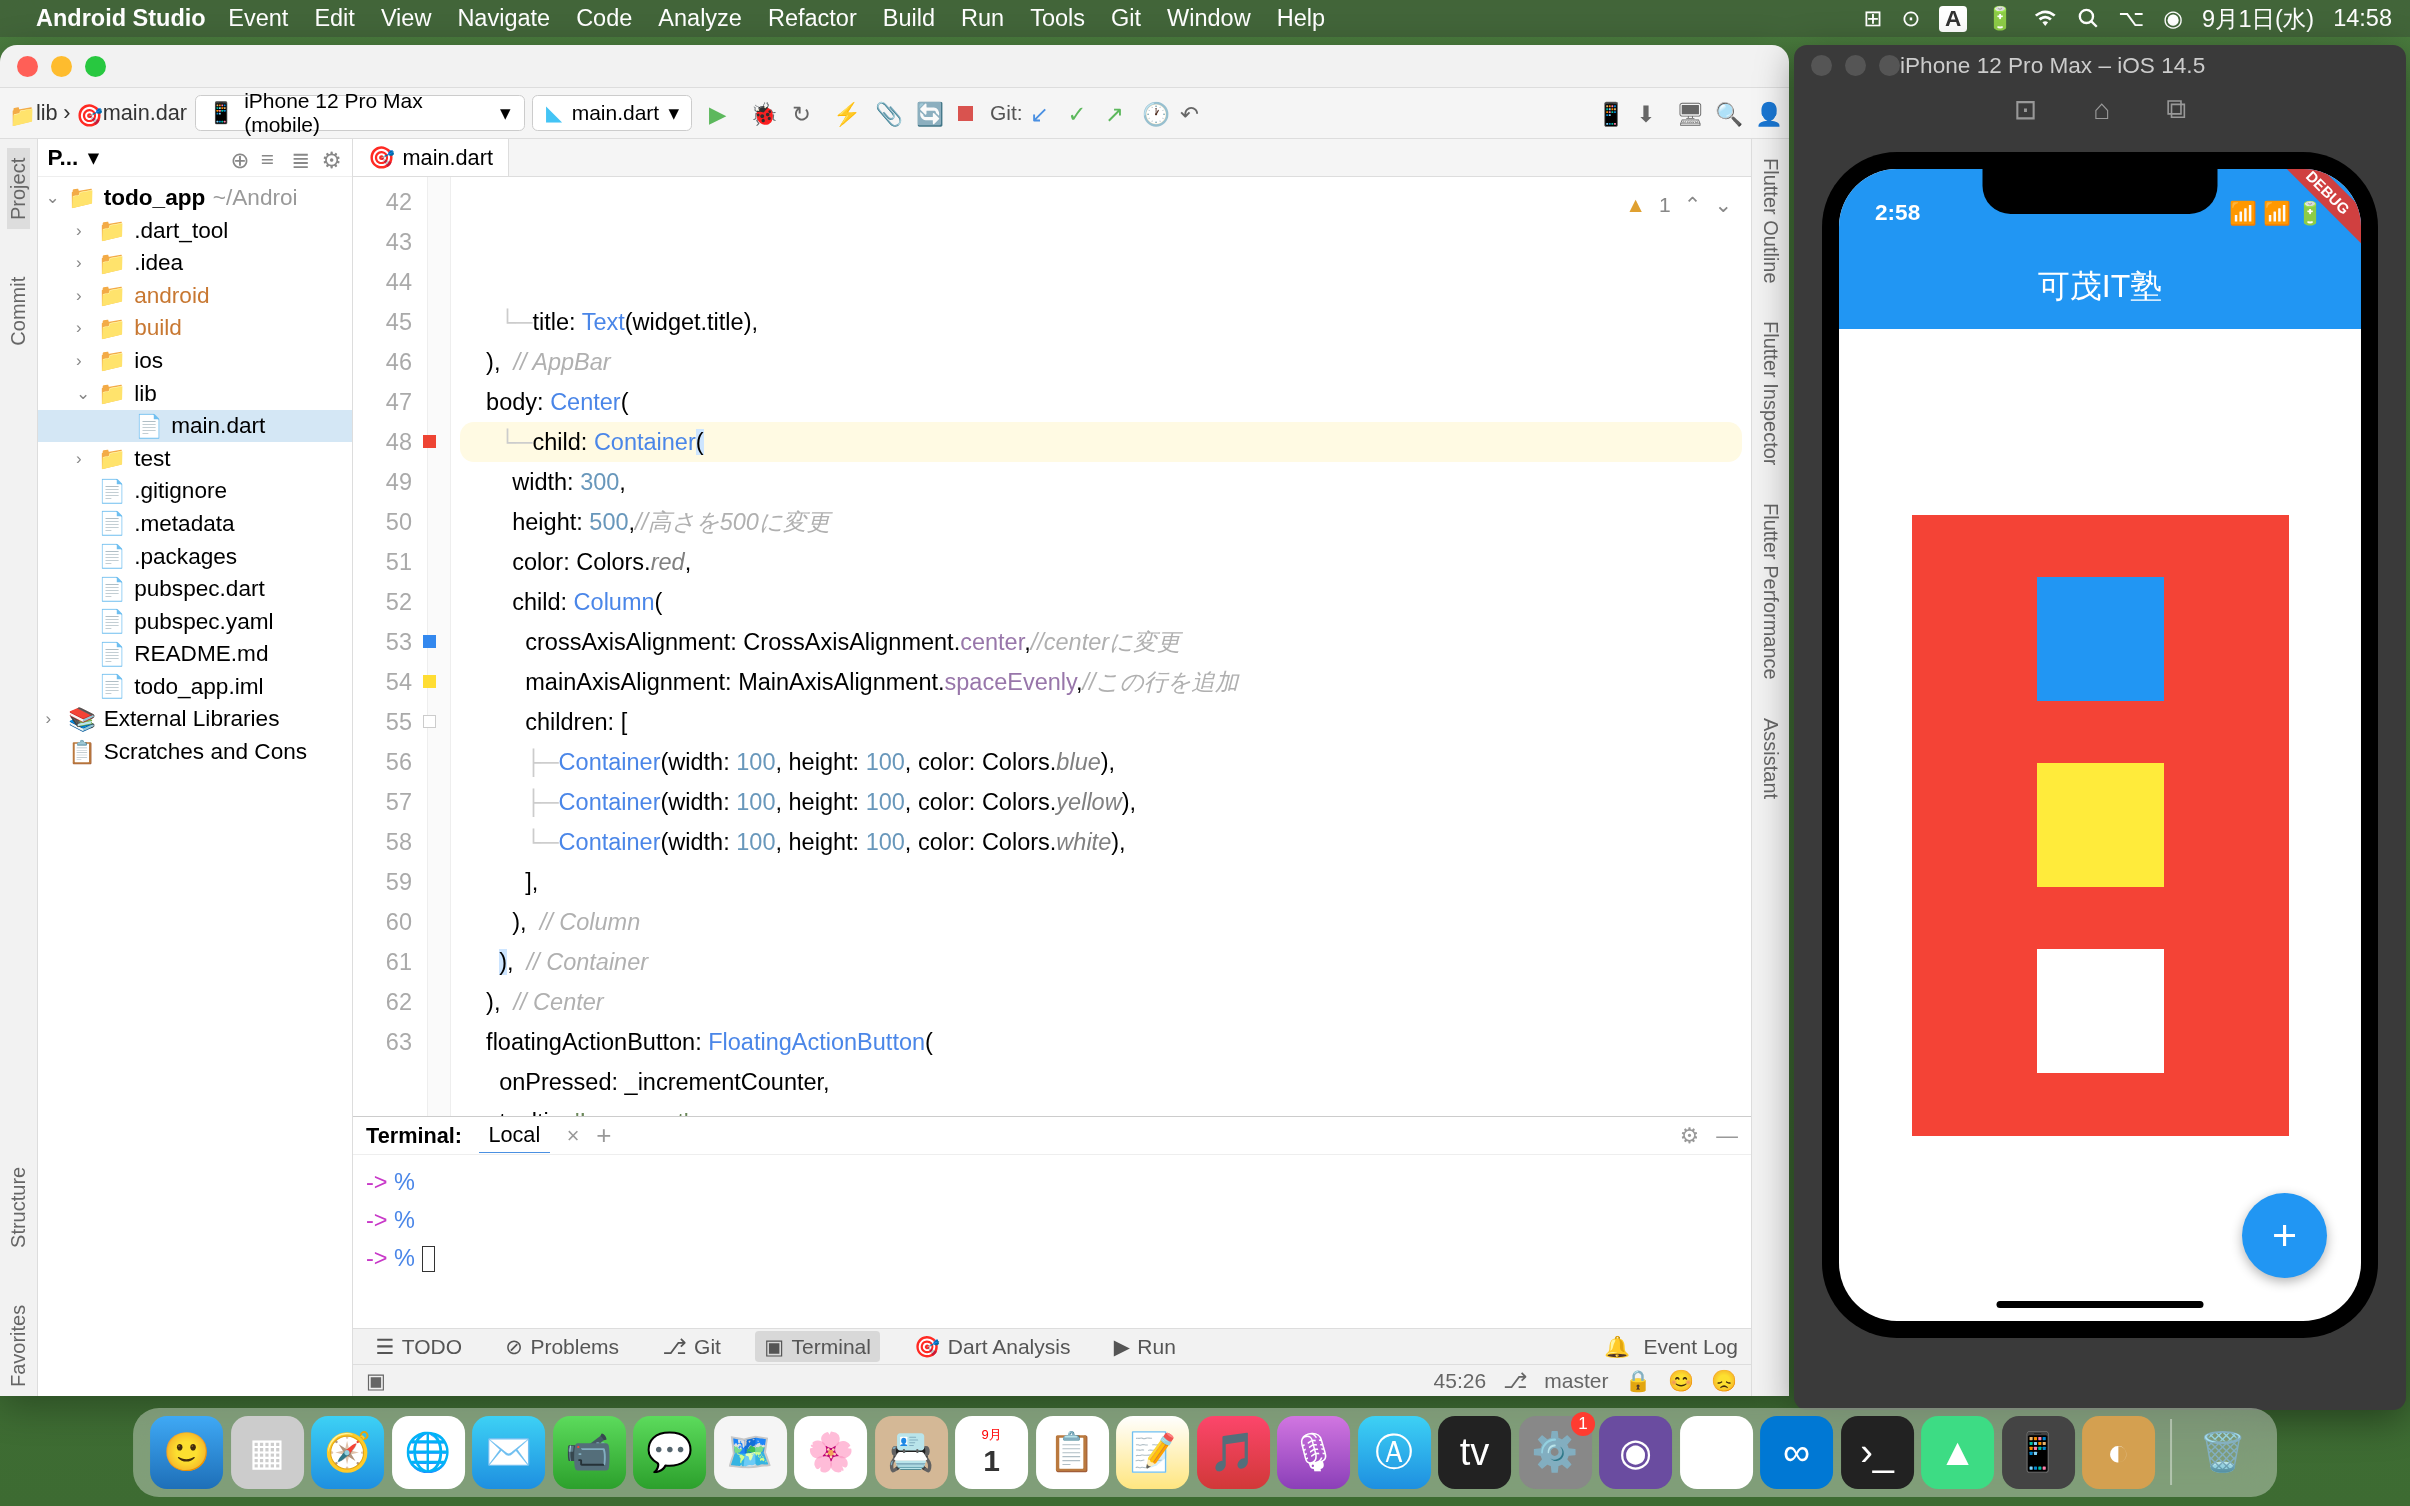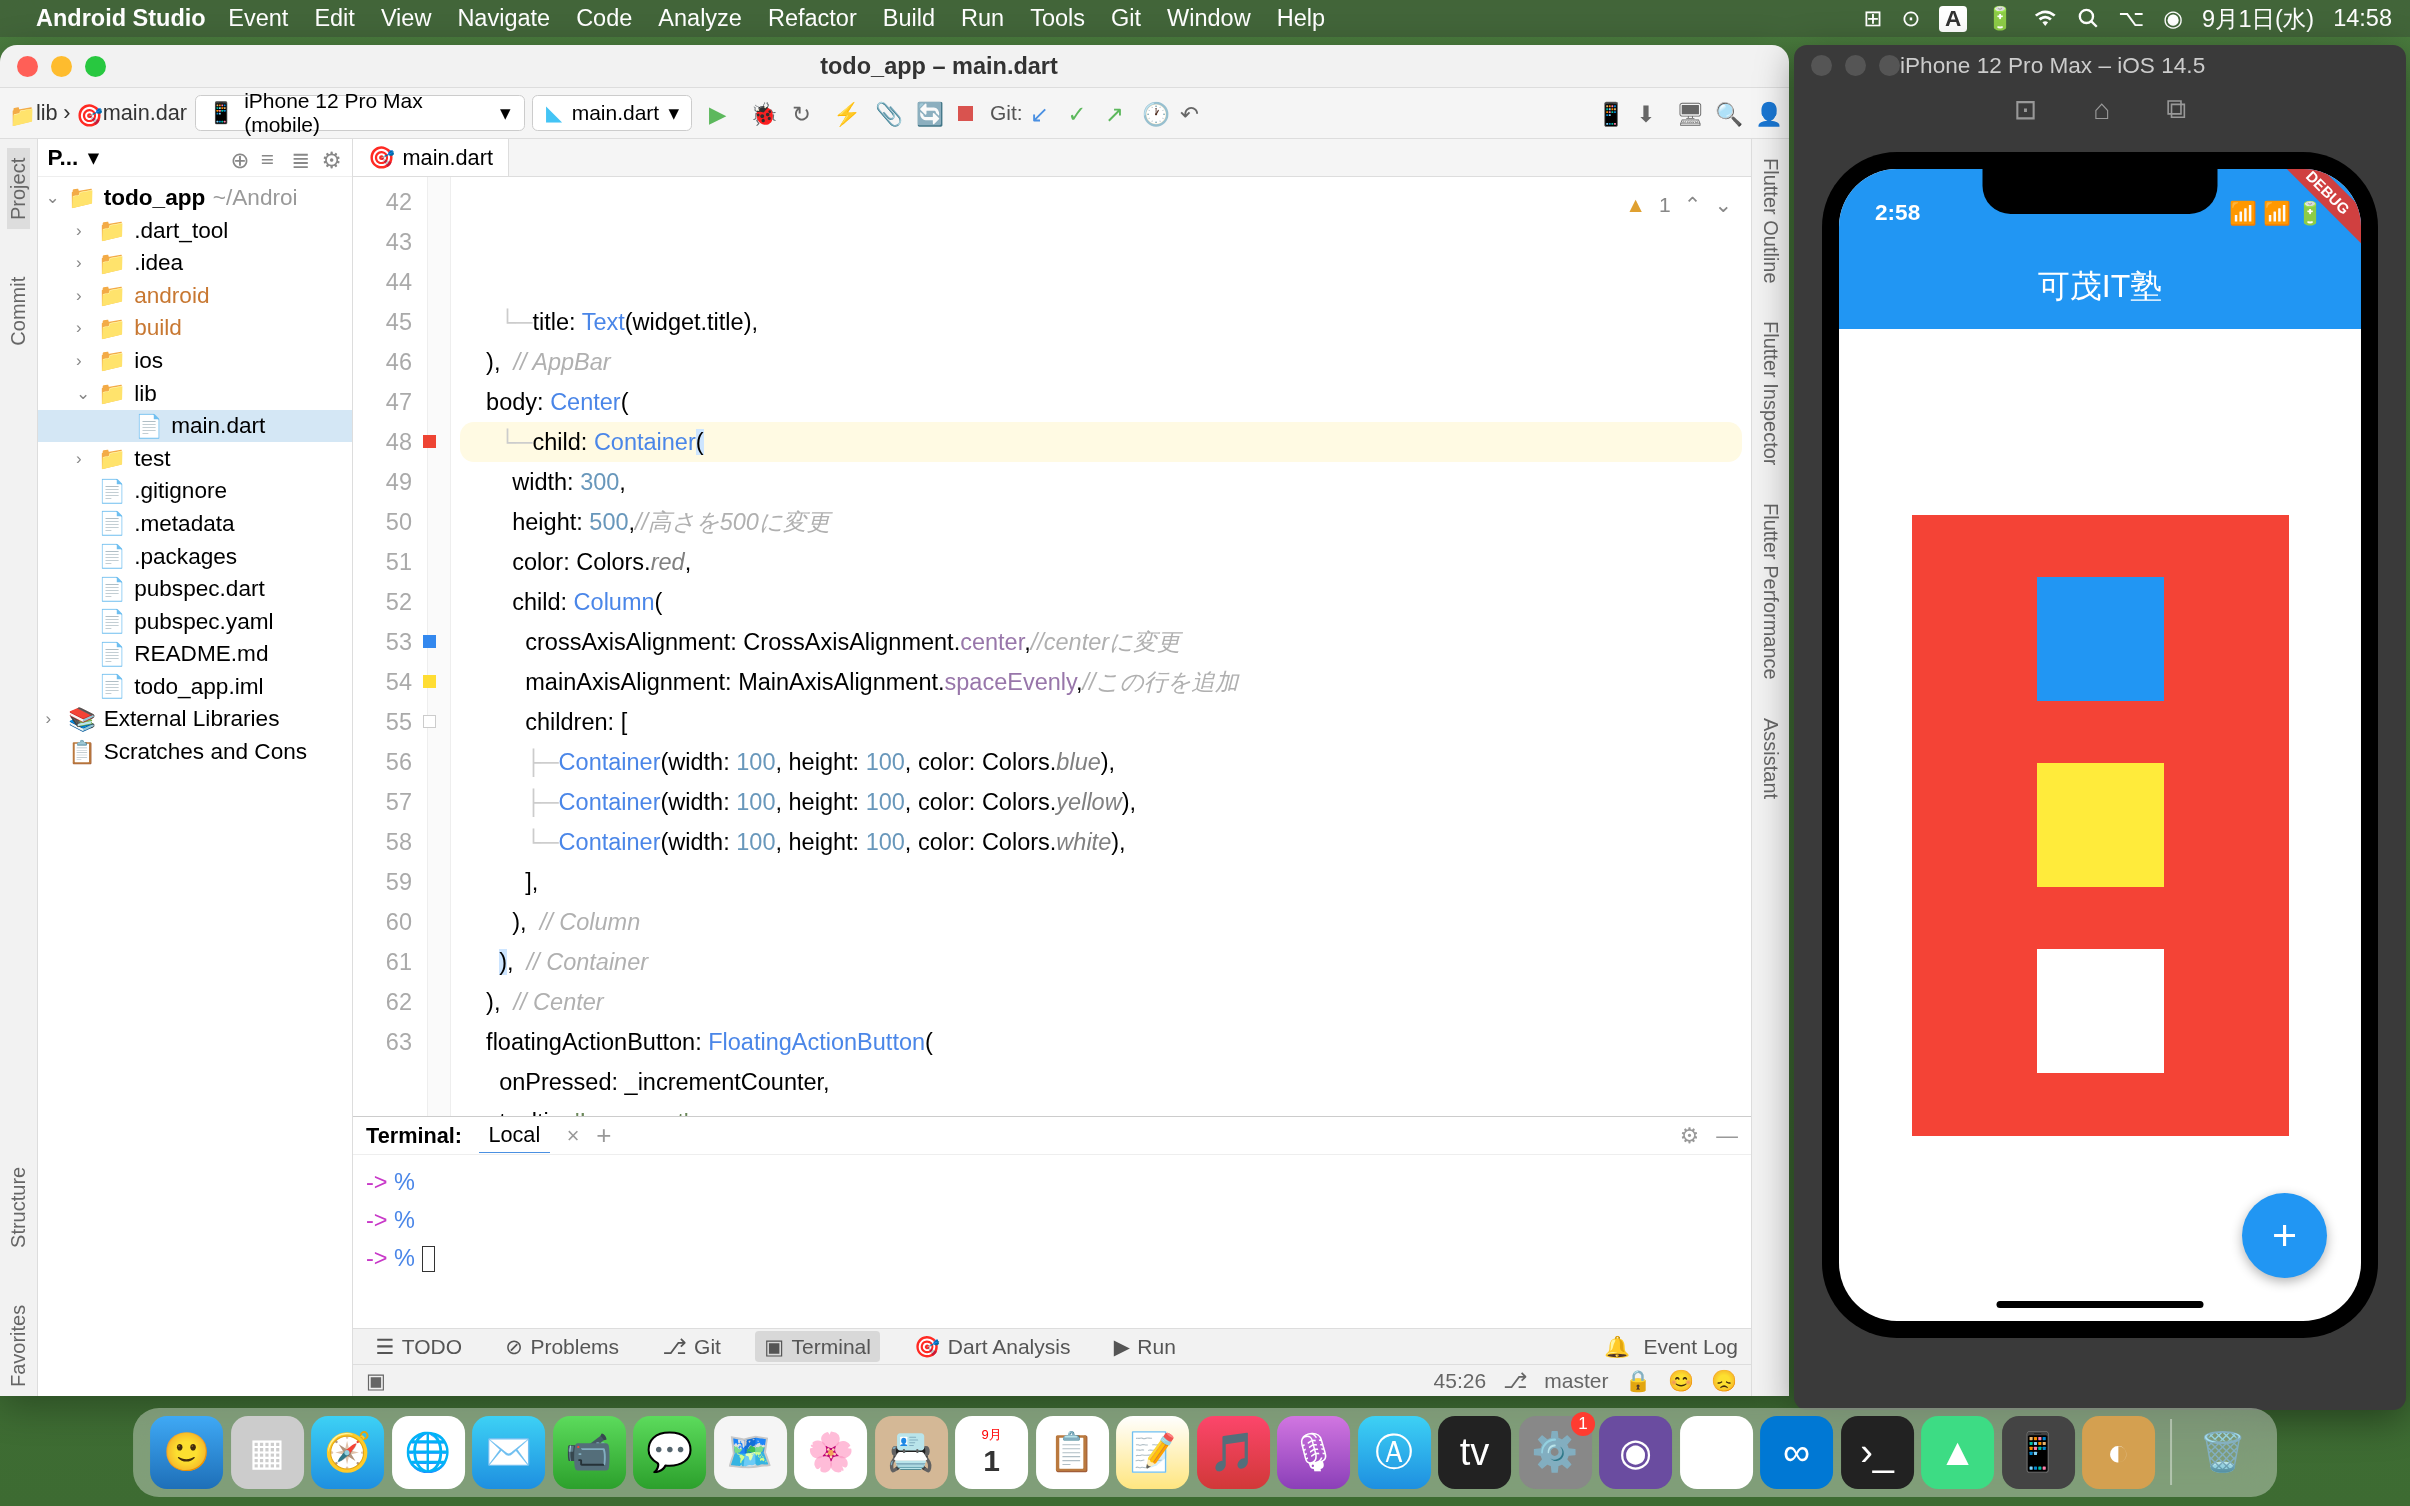--- a/index.html
+++ b/index.html
@@ -199,21 +199,20 @@
   </div>
 </div>
 
 <div class="ide-window">
   <div class="title-bar">
     <div class="traffic-lights">
       <div class="traffic-light tl-red"></div>
       <div class="traffic-light tl-yellow"></div>
       <div class="traffic-light tl-green"></div>
     </div>
-    <div class="window-title">todo_app – main.dart</div>
   </div>
 
   <div class="main-toolbar">
     <div class="breadcrumb">
       <span class="bc-icon folder-icon">📁</span>
       <span>lib</span>
       <span>›</span>
       <span class="bc-icon">🎯</span>
       <span>main.dar</span>
     </div>

